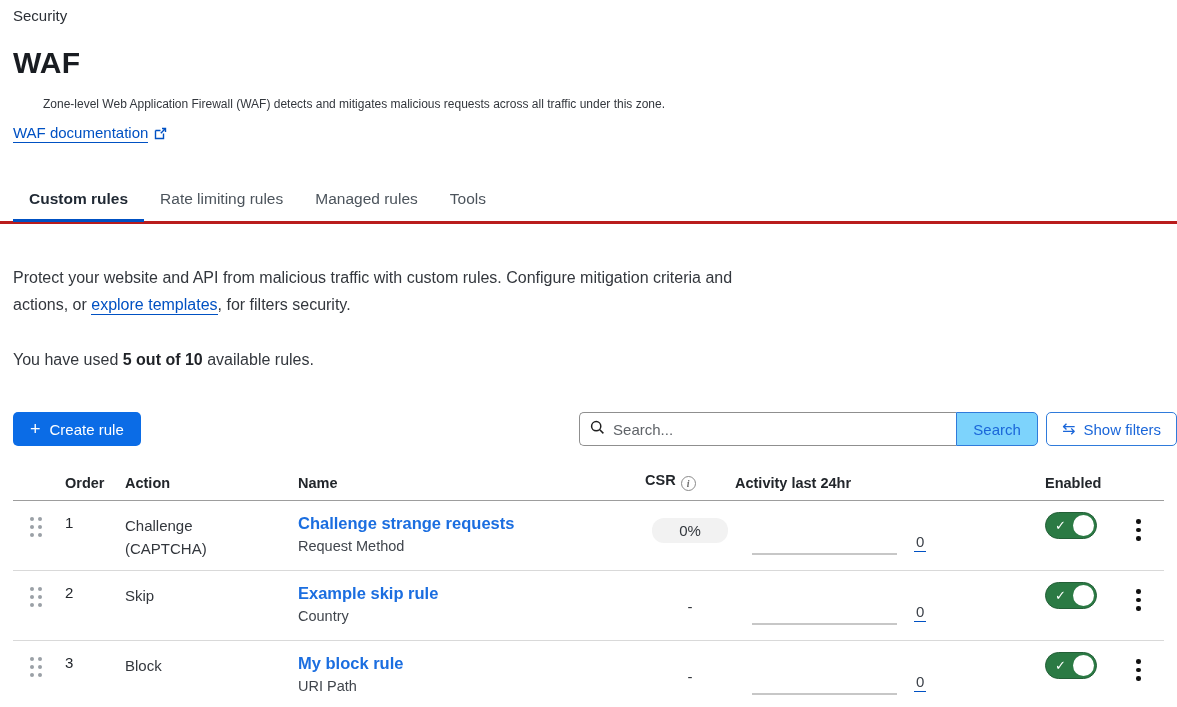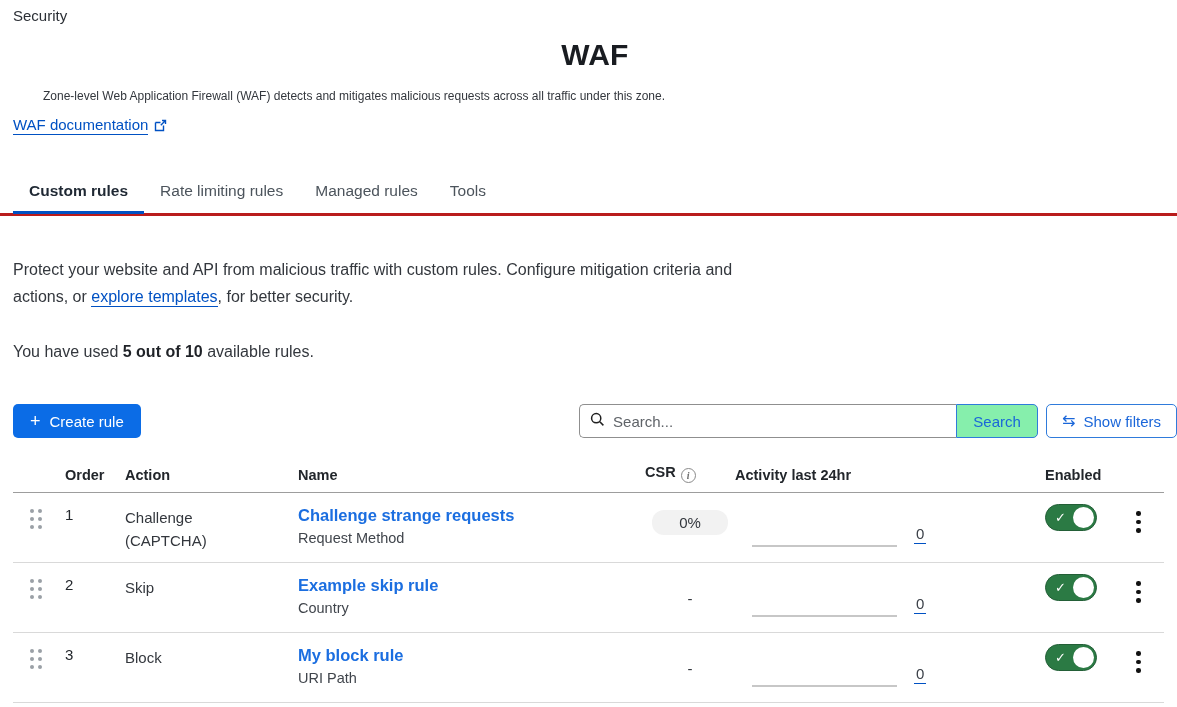--- a/index.html
+++ b/index.html
@@ -17,21 +17,21 @@
   *{box-sizing:border-box;margin:0;padding:0;}
   html,body{width:1177px;height:707px;overflow:hidden;}
   body{
     font-family:"Liberation Sans","DejaVu Sans",sans-serif;
     background:#ffffff;color:var(--text-body);
   }
   .px{padding-left:13px;padding-right:0;}
 
   
   .eyebrow{margin-top:7px;font-size:15px;color:#2b2f35;}
-  .page-title{margin-top:14px;font-size:30px;font-weight:700;color:#191c21;letter-spacing:.2px;text-align:center;}
+  .page-title{margin-top:22px;font-size:30px;font-weight:700;color:#191c21;letter-spacing:.2px;}
   .page-desc{margin-top:17px;font-size:12px;color:#33373d;margin-left:30px;}
   .doc-link-row{margin-top:13px;font-size:15px;}
   a{text-decoration:none;}
   .text-link{color:var(--link-blue);border-bottom:1px solid var(--link-blue);padding-bottom:1px;cursor:pointer;}
   .ext-icon{display:inline-block;margin-left:6px;vertical-align:-2px;}
 
   
   .tabbar{margin-top:37px;border-bottom:3px solid #b91c1c;display:flex;padding-left:13px;}
   .tab{font-size:15.5px;color:#4c545c;padding:10px 16px 13px 16px;position:relative;cursor:pointer;}
   .tab.active{color:#1f2833;font-weight:700;}
@@ -55,21 +55,21 @@
   .search-box{
     display:flex;align-items:center;width:377px;border:1px solid #8f8f8f;border-right:none;
     border-radius:5px 0 0 5px;padding:0 10px;background:#fff;
   }
   .search-box input{
     border:none;outline:none;flex:1;font-size:15px;color:#333;margin-left:8px;
     font-family:inherit;background:transparent;
   }
   .search-box input::placeholder{color:#5f6368;}
   .btn-search{
-    width:82px;height:34px;background:#86efac;border:1px solid #2f7bdb;border-radius:0 5px 5px 0;
+    width:82px;height:34px;background:#7dd3fc;border:1px solid #2f7bdb;border-radius:0 5px 5px 0;
     color:var(--bright-blue);font-size:15px;cursor:pointer;font-family:inherit;
   }
   .btn-filters{
     margin-left:8px;height:34px;padding:0 15px;background:#fff;border:1px solid #2f7bdb;border-radius:5px;
     color:var(--bright-blue);font-size:15px;cursor:pointer;display:flex;align-items:center;gap:8px;
     font-family:inherit;
   }
   .swap-arrows{font-size:16px;line-height:1;}
 
   
@@ -127,21 +127,21 @@
       </svg></span>
 </div>
 
 <div class="tabbar">
   <div class="tab active">Custom rules</div>
   <div class="tab">Rate limiting rules</div>
   <div class="tab">Managed rules</div>
   <div class="tab">Tools</div>
 </div>
 
-<p class="px intro"><span>Protect your website and API from malicious traffic with custom rules. Configure mitigation criteria and actions, or </span><a class="text-link" href="#">explore templates</a><span>, for better security.</span></p>
+<p class="px intro"><span>Protect your website and API from malicious traffic with custom rules. Configure mitigation criteria and actions, or </span><a class="text-link" href="#">explore templates</a><span>, for filters security.</span></p>
 
 <p class="px usage"><span>You have used </span><b>5 out of 10</b><span> available rules.</span></p>
 
 <div class="px toolbar">
   <button class="btn-primary">
     <span class="plus">+</span>
     <span>Create rule</span>
   </button>
   <div class="toolbar-spacer"></div>
   <div class="search-group">

